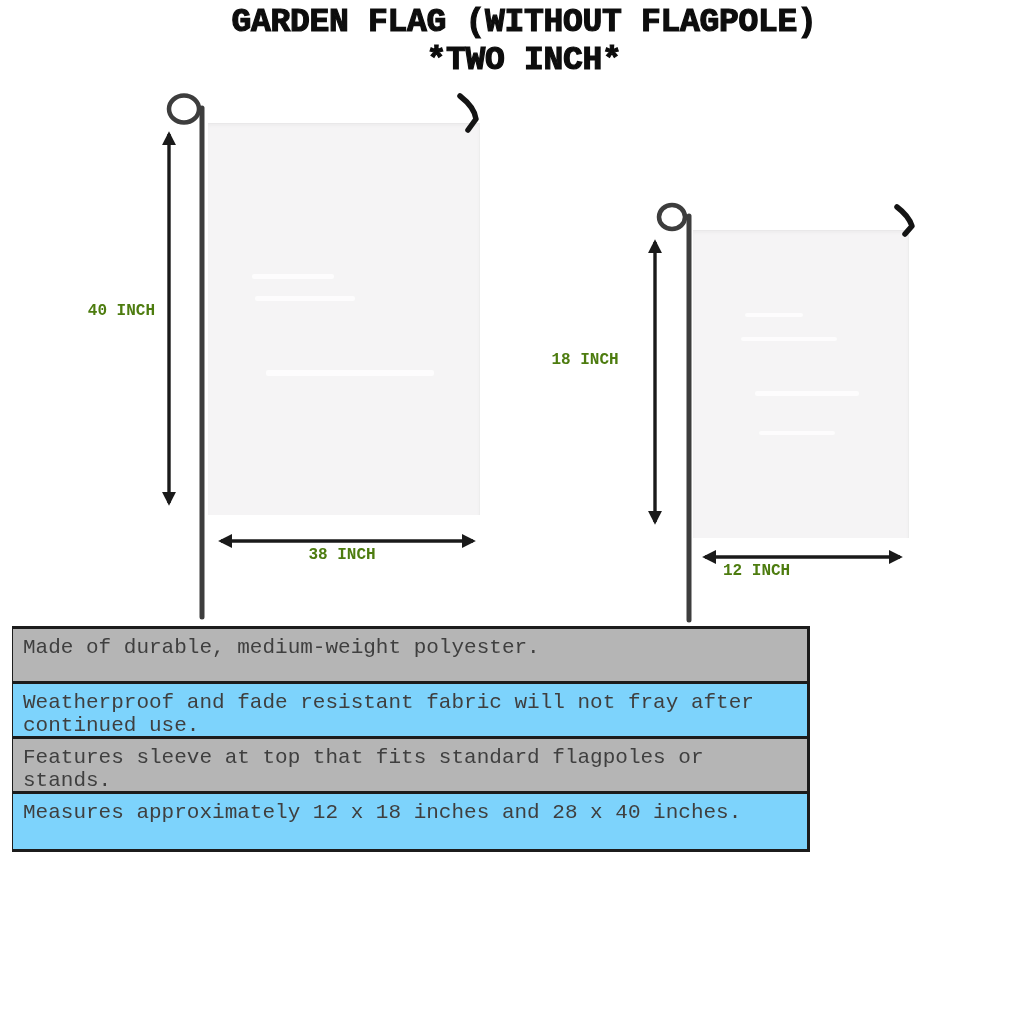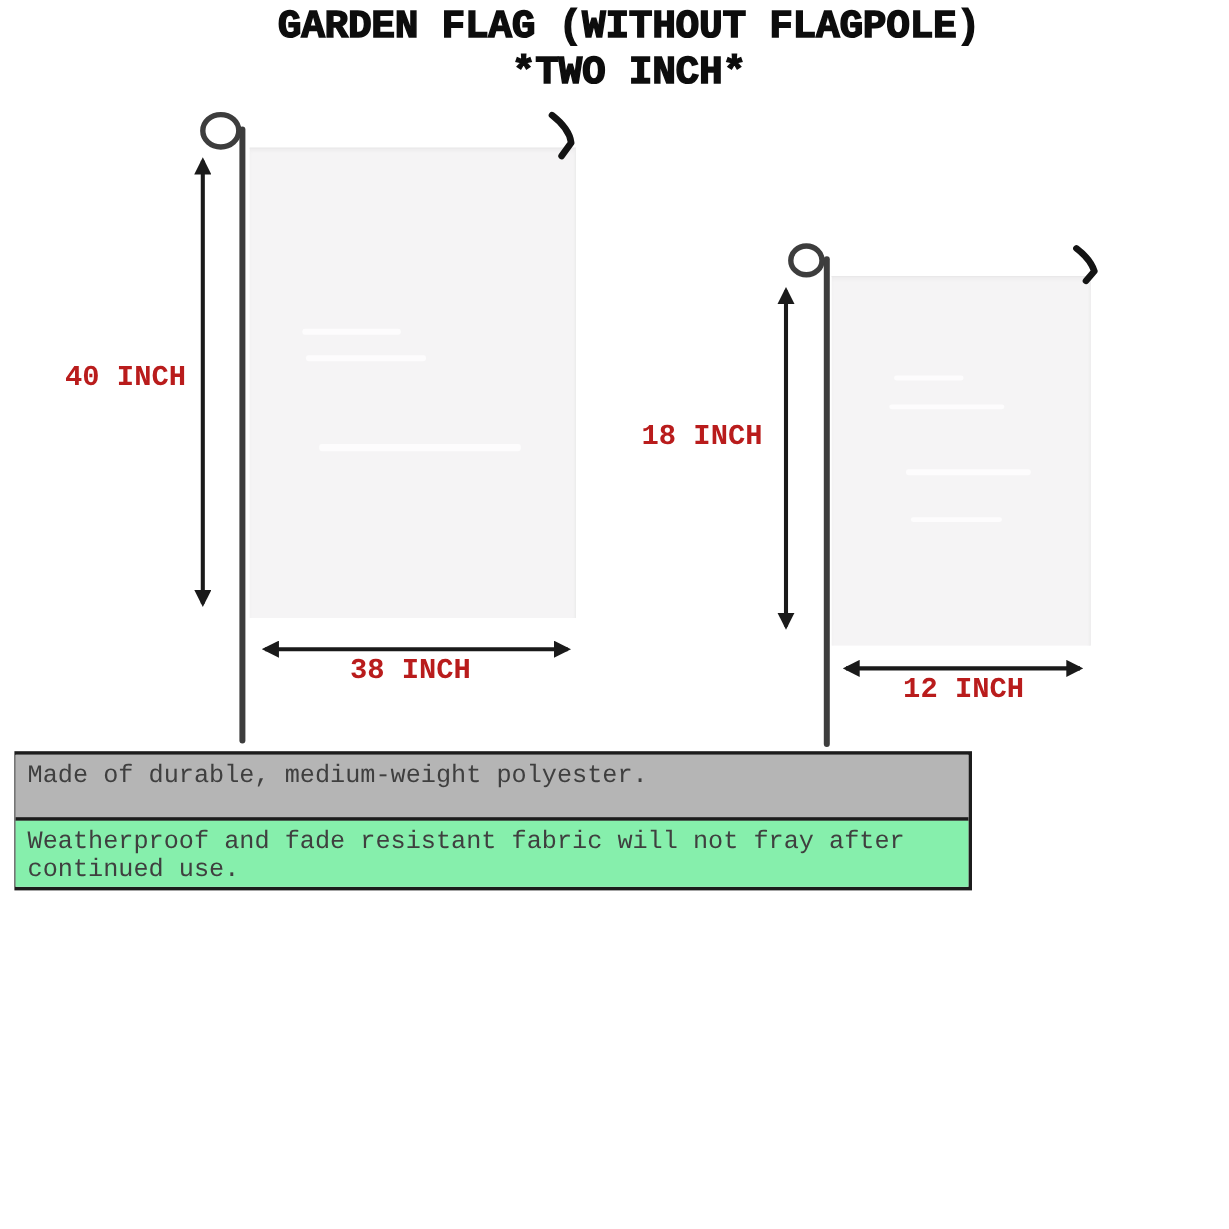--- a/index.html
+++ b/index.html
@@ -43,40 +43,40 @@
   .streak{position:absolute;background:rgba(255,255,255,0.75);border-radius:2px;}
   
   .lineart{position:absolute;left:0;top:0;width:1024px;height:1024px;}
   .pole{stroke:var(--pole-gray);stroke-width:5;stroke-linecap:round;fill:none;}
   .loop{stroke:var(--pole-gray);stroke-width:4.5;fill:none;}
   .hook{stroke:#141414;stroke-width:5.5;fill:none;stroke-linecap:round;stroke-linejoin:round;}
   .dim-arrow{stroke:var(--line-black);stroke-width:3.4;fill:none;}
   
   .dim-label{
     position:absolute;
-    font-size:24px;font-weight:700;color:#b91c1c;
+    font-size:16px;font-weight:700;color:#4d7c0f;
     white-space:nowrap;
   }
   .dim-label.h40{left:30px;top:302px;width:113px;text-align:right;}
   .dim-label.w28{left:250px;top:546px;width:160px;text-align:center;}
   .dim-label.h18{left:518px;top:351px;width:110px;text-align:center;}
-  .dim-label.w12{left:711px;top:562px;width:160px;text-align:center;}
+  .dim-label.w12{left:711px;top:562px;width:160px;}
   
   .feature-table{
     position:absolute;left:-2px;top:626px;width:800px;
     border:3px solid #1c1c1c;
     background:#ffffff;
   }
   .feature-row{
     height:55px;
     border-bottom:3px solid #1c1c1c;
     padding:7px 10px 0 10px;
     font-size:21px;
     color:var(--body-text);
-    background:#86efac;
+    background:#7dd3fc;
   }
   .feature-row:last-child{border-bottom:none;}
   .feature-row.gray{background:var(--bar-gray);}
 </style>
 </head>
 <body>
 
 <div class="canvas">
 
   <header class="title">
@@ -123,15 +123,21 @@
   <div class="dim-label h18">18 INCH</div>
   <div class="dim-label w12">12 INCH</div>
 
   <div class="feature-table">
     <div class="feature-row gray">
       <span>Made of durable, medium-weight polyester.</span>
     </div>
     <div class="feature-row">
       <span>Weatherproof and fade resistant fabric will not fray after continued use.</span>
     </div>
+    <div class="feature-row gray">
+      <span>Features sleeve at top that fits standard flagpoles or stands.</span>
+    </div>
+    <div class="feature-row">
+      <span>Measures approximately 12 x 18 inches and 28 x 40 inches.</span>
+    </div>
   </div>
 
 </div>
 
 </body></html>

